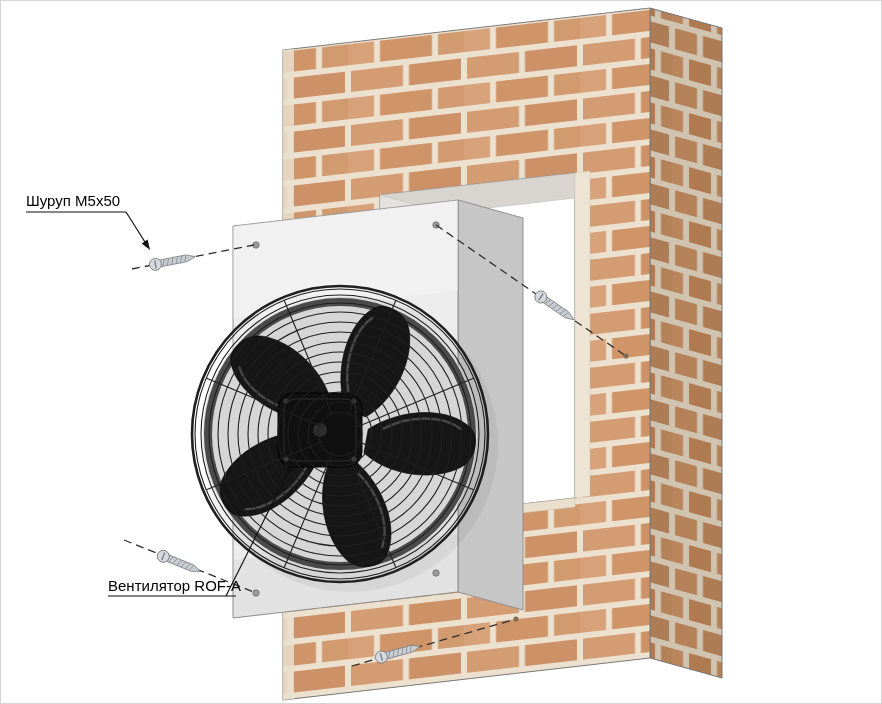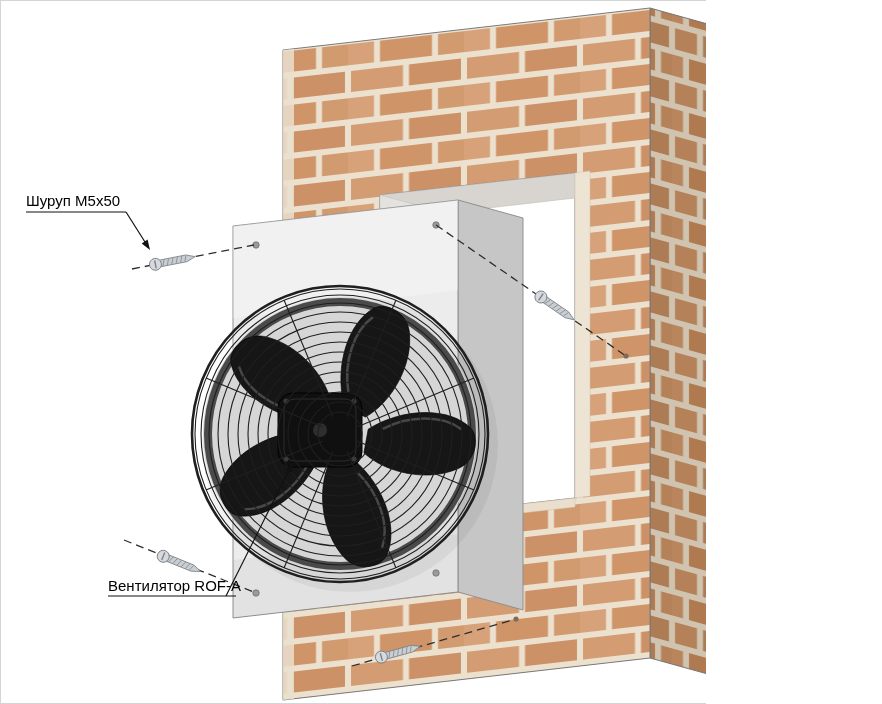--- a/index.html
+++ b/index.html
@@ -1,16 +1,16 @@
 <!DOCTYPE html>
 <html><head>
 <meta charset="utf-8">
 <style>
   html,body{margin:0;padding:0;background:#fff;}
-  #canvas{width:706px;height:704px;position:relative;background:#737373;overflow:hidden;
+  #canvas{width:882px;height:704px;position:relative;background:#737373;overflow:hidden;
           font-family:"Liberation Sans", sans-serif;}
   svg{position:absolute;left:0;top:0;}
   text{font-family:"Liberation Sans", sans-serif;fill:#000;}
 </style>
 </head>
 <body>
 
 <div id="canvas">
 <svg width="882" height="704" viewBox="0 0 882 704">
 

